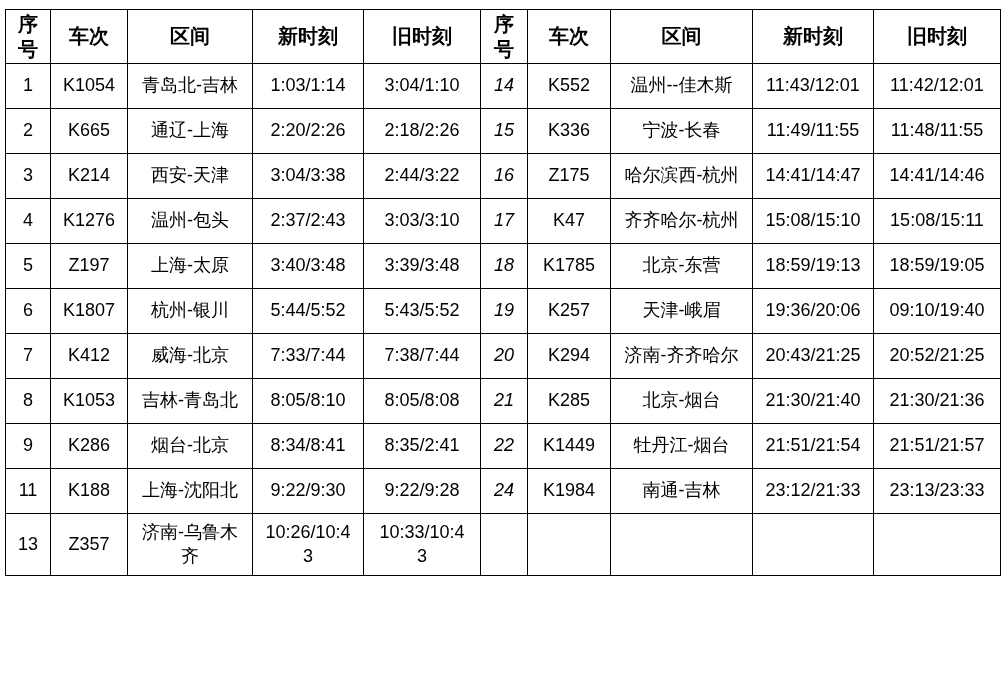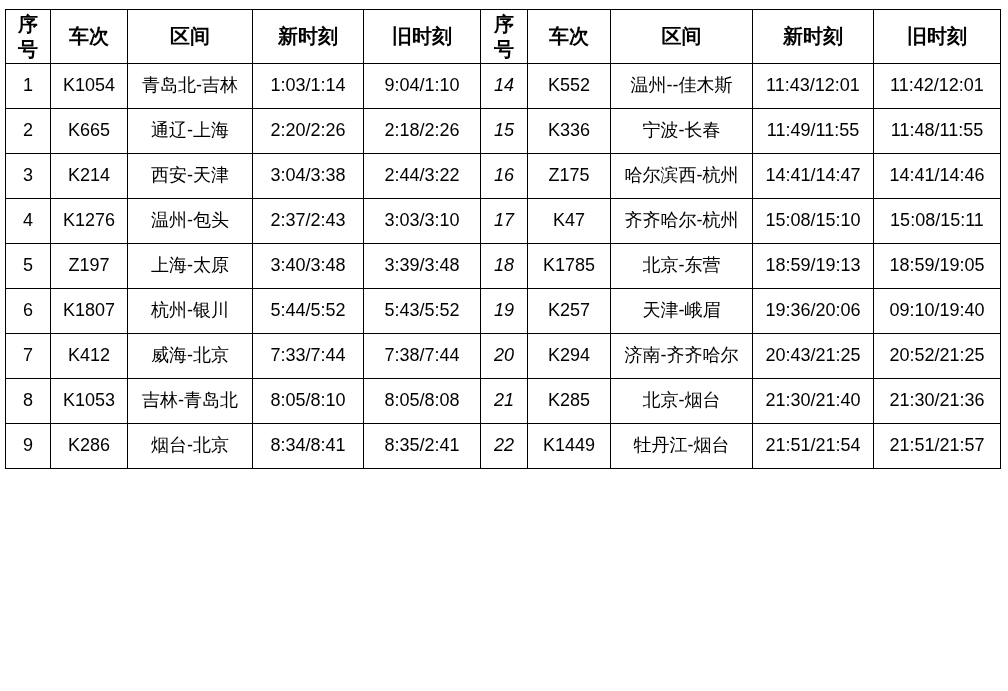--- a/index.html
+++ b/index.html
@@ -80,21 +80,21 @@
         <th>新时刻</th>
         <th>旧时刻</th>
       </tr>
     </thead>
     <tbody>
       <tr class="r">
         <td class="num">1</td>
         <td>K1054</td>
         <td>青岛北-吉林</td>
         <td>1:03/1:14</td>
-        <td>9:04/1:10</td>
+        <td>3:04/1:10</td>
         <td class="num num-top">14</td>
         <td>K552</td>
         <td>温州--佳木斯</td>
         <td>11:43/12:01</td>
         <td>11:42/12:01</td>
       </tr>
       <tr class="r">
         <td class="num">2</td>
         <td>K665</td>
         <td>通辽-上海</td>
@@ -183,15 +183,42 @@
         <td>K286</td>
         <td>烟台-北京</td>
         <td>8:34/8:41</td>
         <td>8:35/2:41</td>
         <td class="num num-top">22</td>
         <td>K1449</td>
         <td>牡丹江-烟台</td>
         <td>21:51/21:54</td>
         <td>21:51/21:57</td>
       </tr>
+      <tr class="r">
+        <td class="num">11</td>
+        <td>K188</td>
+        <td>上海-沈阳北</td>
+        <td>9:22/9:30</td>
+        <td>9:22/9:28</td>
+        <td class="num num-top">24</td>
+        <td>K1984</td>
+        <td>南通-吉林</td>
+        <td>23:12/21:33</td>
+        <td>23:13/23:33</td>
+      </tr>
+      <tr class="r-tall2">
+        <td class="num">13</td>
+        <td>Z357</td>
+        <td>济南-乌鲁木
+齐</td>
+        <td>10:26/10:4
+3</td>
+        <td>10:33/10:4
+3</td>
+        <td class="num"></td>
+        <td></td>
+        <td></td>
+        <td></td>
+        <td></td>
+      </tr>
     </tbody>
   </table>
 </div>
 
 </body></html>

